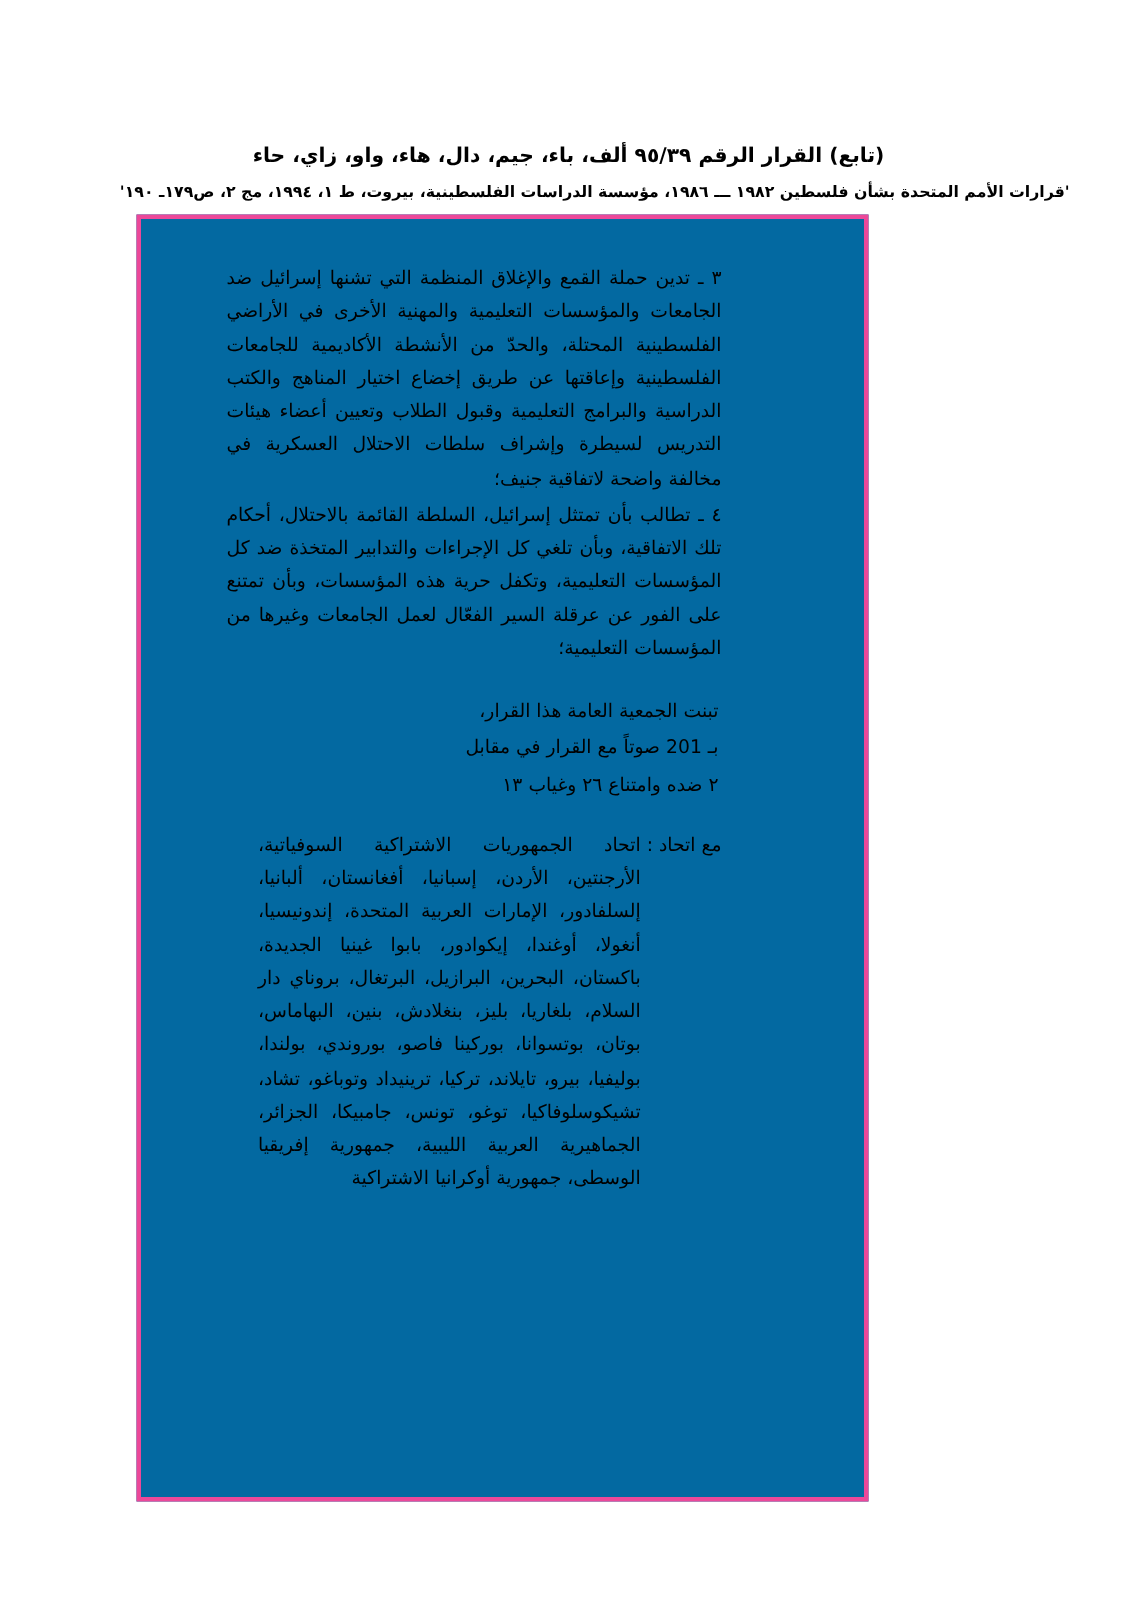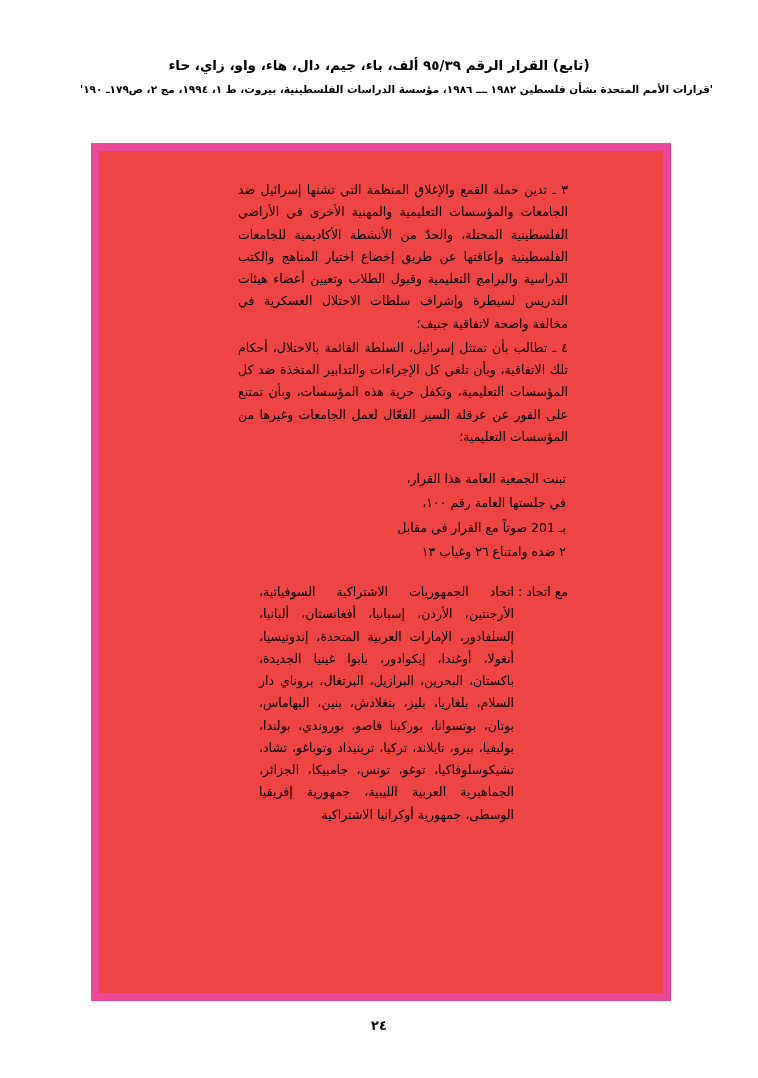--- a/index.html
+++ b/index.html
@@ -18,45 +18,45 @@
   .page {
     position: absolute;
     inset: 0;
     display: flex;
     flex-direction: column;
     align-items: center;
   }
   .doc-header {
     width: 100%;
     text-align: center;
-    margin-top: 55px;
+    margin-top: 94px;
   }
   .header-title {
     font-size: 13.5px;
     font-weight: bold;
     letter-spacing: 0;
     line-height: 1.5;
     direction: rtl;
   }
   .header-source {
     font-size: 10.5px;
     font-weight: bold;
     margin-top: 8px;
     direction: rtl;
     padding-left: 35px;
   }
   .frame {
     position: absolute;
     top: 143px;
     left: 91px;
-    width: 580px;
+    width: 488px;
     height: 858px;
-    border: 8px solid #ec4899;
+    border: 3px solid #ec4899;
     box-sizing: border-box;
-    background: #ef4444;
+    background: #0369a1;
   }
   .content {
     position: absolute;
     top: 28px;
     right: 95px;
     width: 330px;
     direction: rtl;
     text-align: justify;
     text-align-last: right;
   }
@@ -120,29 +120,27 @@
     <div class="content">
 
       <p class="para">٣ ـ تدين حملة القمع والإغلاق المنظمة التي تشنها إسرائيل ضد الجامعات والمؤسسات التعليمية والمهنية الأخرى في الأراضي الفلسطينية المحتلة، والحدّ من الأنشطة الأكاديمية للجامعات الفلسطينية وإعاقتها عن طريق إخضاع اختيار المناهج والكتب الدراسية والبرامج التعليمية وقبول الطلاب وتعيين أعضاء هيئات التدريس لسيطرة وإشراف سلطات الاحتلال العسكرية في مخالفة واضحة لاتفاقية جنيف؛</p>
 
       <p class="para">٤ ـ تطالب بأن تمتثل إسرائيل، السلطة القائمة بالاحتلال، أحكام تلك الاتفاقية، وبأن تلغي كل الإجراءات والتدابير المتخذة ضد كل المؤسسات التعليمية، وتكفل حرية هذه المؤسسات، وبأن تمتنع على الفور عن عرقلة السير الفعّال لعمل الجامعات وغيرها من المؤسسات التعليمية؛</p>
 
 
       <div class="block-gap"></div>
 
       <p class="adopt">تبنت الجمعية العامة هذا القرار،</p>
-      <p class="adopt">في جلستها العامة رقم ١٠٠،</p>
       <p class="adopt">بـ 201 صوتاً مع القرار في مقابل</p>
       <p class="adopt">٢ ضده وامتناع ٢٦ وغياب ١٣</p>
 
       <div class="block-gap"></div>
 
       <div class="with-block">
         <span class="with-label">مع اتحاد  :</span>
         <span class="with-body">اتحاد الجمهوريات الاشتراكية السوفياتية، الأرجنتين، الأردن، إسبانيا، أفغانستان، ألبانيا، إلسلفادور، الإمارات العربية المتحدة، إندونيسيا، أنغولا، أوغندا، إيكوادور، بابوا غينيا الجديدة، باكستان، البحرين، البرازيل، البرتغال، بروناي دار السلام، بلغاريا، بليز، بنغلادش، بنين، البهاماس، بوتان، بوتسوانا، بوركينا فاصو، بوروندي، بولندا، بوليفيا، بيرو، تايلاند، تركيا، ترينيداد وتوباغو، تشاد، تشيكوسلوفاكيا، توغو، تونس، جامبيكا، الجزائر، الجماهيرية العربية الليبية، جمهورية إفريقيا الوسطى، جمهورية أوكرانيا الاشتراكية</span>
       </div>
 
     </div>
   </div>
 
-  <div class="page-number">٢٤</div>
 
 </div>
 
 </body></html>

